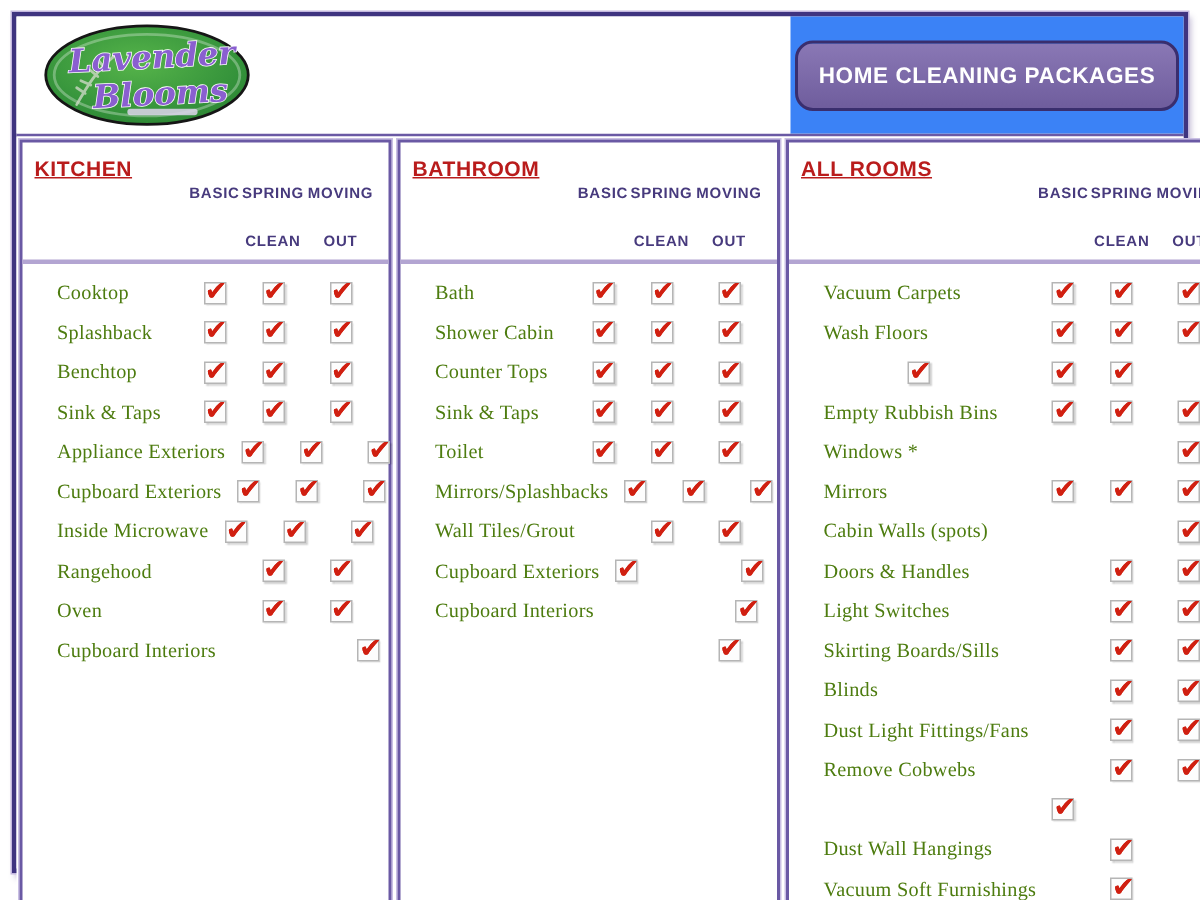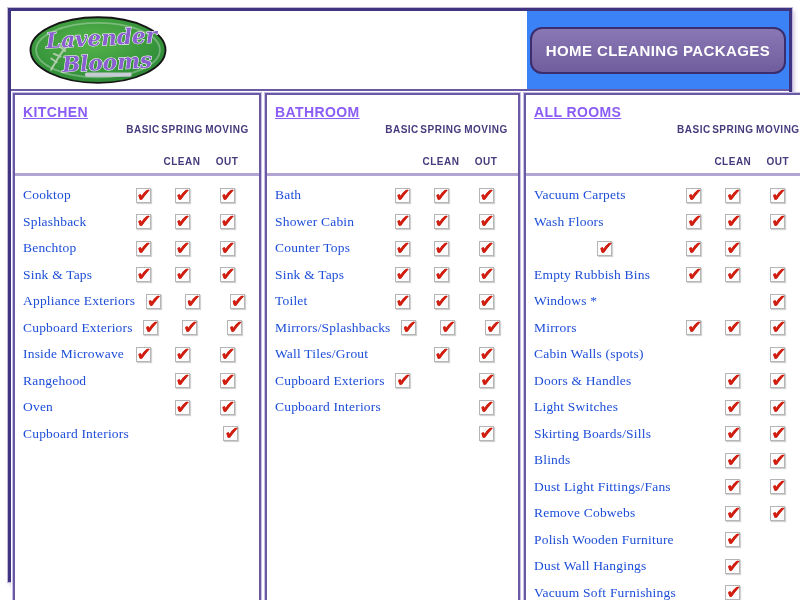--- a/index.html
+++ b/index.html
@@ -36,37 +36,37 @@
   .panel-bathroom{width:251px;}
   .panel-allrooms{flex:1;}
 
   .panel-header{
     display:grid;grid-template-columns:1fr 36px 42px 48px;
     align-items:start;
     padding:9px 8px 5px 8px;
     border-bottom:3px solid #b3a5d2;
   }
   .section-name{
-    font-weight:bold;font-size:14px;color:#8b5cf6;
+    font-weight:bold;font-size:14px;color:#b91c1c;
     text-decoration:underline;letter-spacing:.4px;white-space:nowrap;
   }
   .col-head{
     font-weight:bold;font-size:10px;color:#473a7d;
     letter-spacing:.5px;text-align:center;line-height:12px;
   }
   .col-head span{display:block;margin-top:20px;}
 
   .rows{padding:6px 8px 0 8px;}
   .row{
     display:grid;grid-template-columns:1fr 36px 42px 48px;
     align-items:center;height:26.5px;
   }
   .row-label{
-    font-family:"Liberation Serif",serif;font-size:13.5px;color:#1d4ed8;
-    letter-spacing:.2px;white-space:nowrap;
+    font-family:"Liberation Serif",serif;font-size:13.5px;color:#4d7c0f;
+    letter-spacing:.2px;white-space:nowrap;margin-left:15px;
   }
   .cell{display:flex;justify-content:center;align-items:center;height:100%;}
   .checkbox{
     position:relative;width:13px;height:13px;
     background:#fdfdfd;border:1px solid #b5b5b5;
     box-shadow:1px 1px 1px rgba(0,0,0,.18);
   }
   .checkbox .mark{
     position:absolute;left:0px;bottom:-2px;
     font-family:"DejaVu Sans",sans-serif;
@@ -668,21 +668,20 @@
                 <span class="mark">✔</span>
               </span>
             </span>
             <span class="cell">
               <span class="checkbox">
                 <span class="mark">✔</span>
               </span>
             </span>
           </div>
           <div class="row">
-            <span class="row-label">Polish Wooden Furniture</span>
             <span class="cell"></span>
             <span class="cell">
               <span class="checkbox">
                 <span class="mark">✔</span>
               </span>
             </span>
             <span class="cell"></span>
           </div>
           <div class="row">
             <span class="row-label">Dust Wall Hangings</span>

